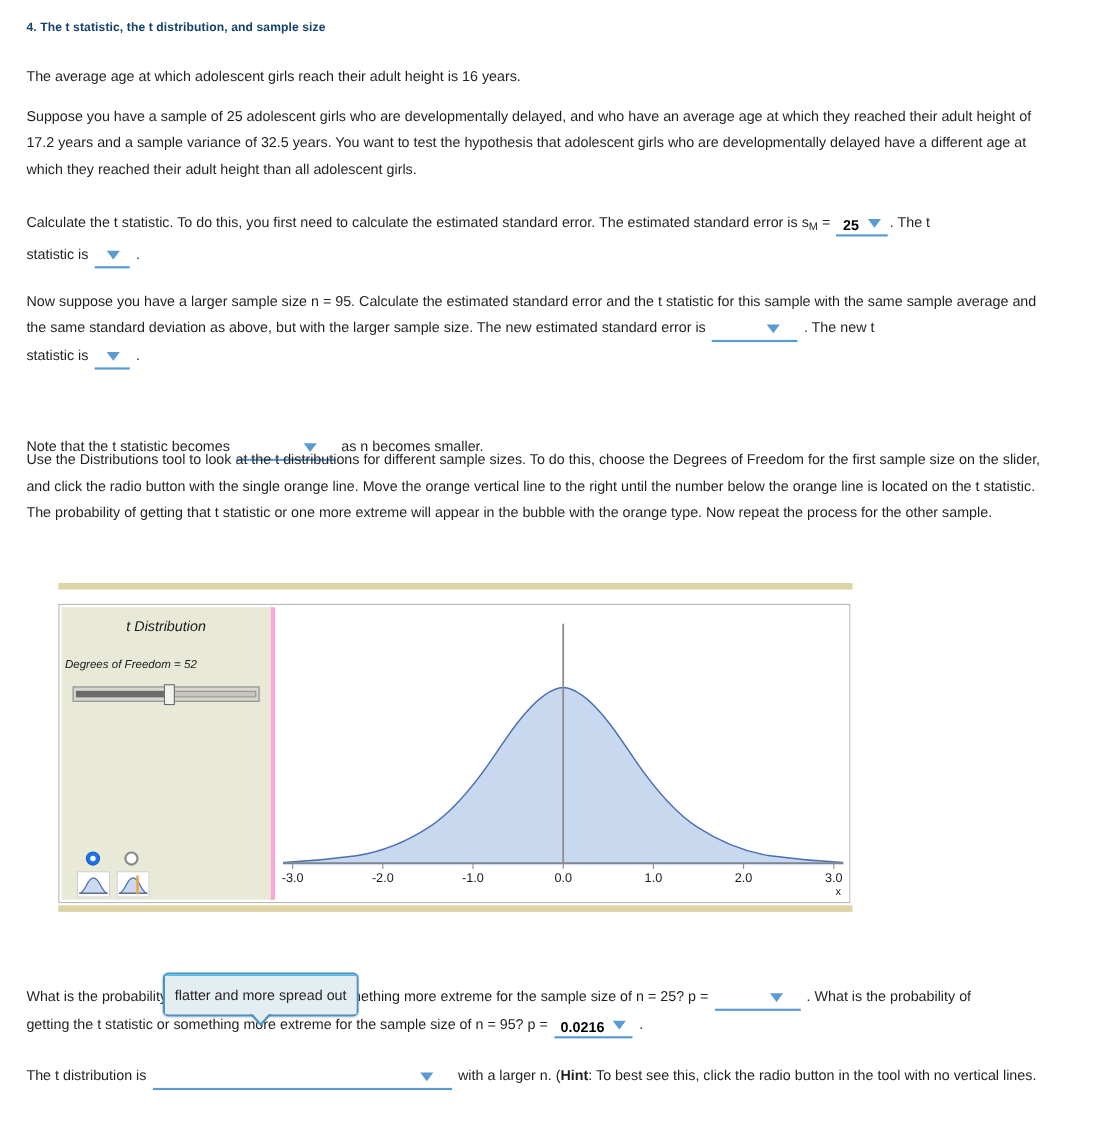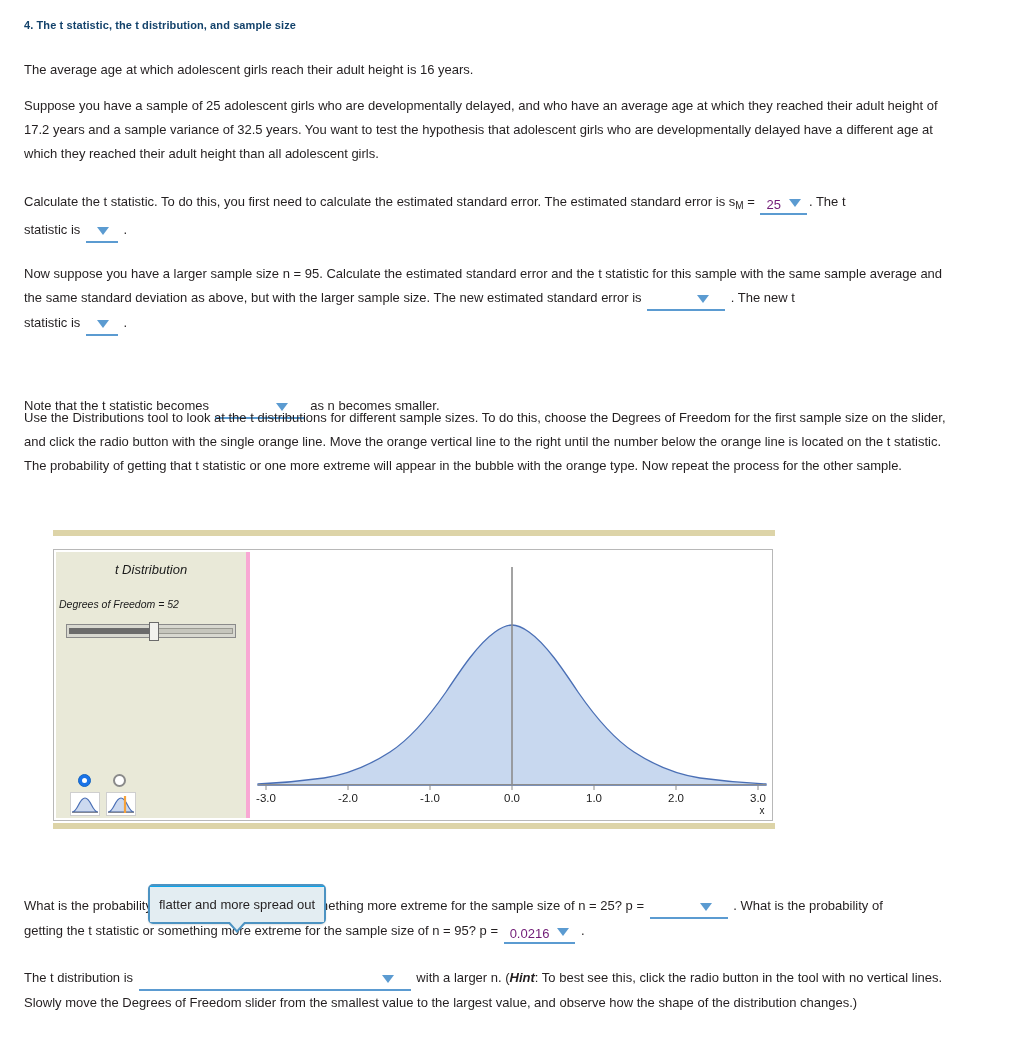--- a/index.html
+++ b/index.html
@@ -44,22 +44,22 @@
     vertical-align: -3px;
     border-bottom: 2px solid #5b9bd1;
     height: 17px;
     line-height: 17px;
     margin: 0 2px;
     text-align: center;
     white-space: nowrap;
     cursor: pointer;
   }
   .dd .val {
-    color: #701a75;
-    font-weight: normal;
+    color: #000000;
+    font-weight: bold;
     font-size: 13px;
     padding: 0 6px 0 6px;
     display: inline-block;
   }
   .dd .caret {
     display: inline-block;
     width: 0; height: 0;
     border-left: 6px solid transparent;
     border-right: 6px solid transparent;
     border-top: 8px solid #5b9bd1;
@@ -231,21 +231,21 @@
   }
   .dd-menu .ptr-in {
     position: absolute;
     left: 50%; bottom: -8px;
     margin-left: -8px;
     width: 0; height: 0;
     border-left: 8px solid transparent;
     border-right: 8px solid transparent;
     border-top: 9px solid #e3edf2;
   }
-  b.hint { font-weight: bold; font-style: italic; }
+  b.hint { font-weight: bold; }
 </style>
 </head>
 <body>
 
 <div class="page">
 
   <div class="q-title">4. The t statistic, the t distribution, and sample size</div>
 
   <div class="para" style="top:58px;">The average age at which adolescent girls reach their adult height is 16 years.</div>
 
@@ -348,21 +348,20 @@
 
   <div class="rule" style="top:823px;"></div>
 
   <div class="para wide" style="top:894px;">
     <span>What is the probability of getting the t statistic or something more extreme for the sample size of n = 25? p = </span><span class="dd empty-sm"><span class="caret"></span></span> <span>. What is the probability of</span><br>
     <span>getting the t statistic or something more extreme for the sample size of n = 95? p = </span><span class="dd has-val"><span class="val">0.0216</span><span class="caret"></span></span> <span>.</span>
   </div>
 
   <div class="para wide" style="top:966px;">
     <span>The t distribution is</span> <span class="dd empty-lg"><span class="caret"></span></span> <span>with a larger n. (</span><b class="hint">Hint</b><span>: To best see this, click the radio button in the tool with no vertical lines.</span><br>
-    <span>Slowly move the Degrees of Freedom slider from the smallest value to the largest value, and observe how the shape of the distribution changes.)</span>
   </div>
 
   <div class="dd-menu">
     <div class="opt sel">flatter and more spread out</div>
     <div class="ptr"></div>
     <div class="ptr-in"></div>
   </div>
 
 </div>
 

